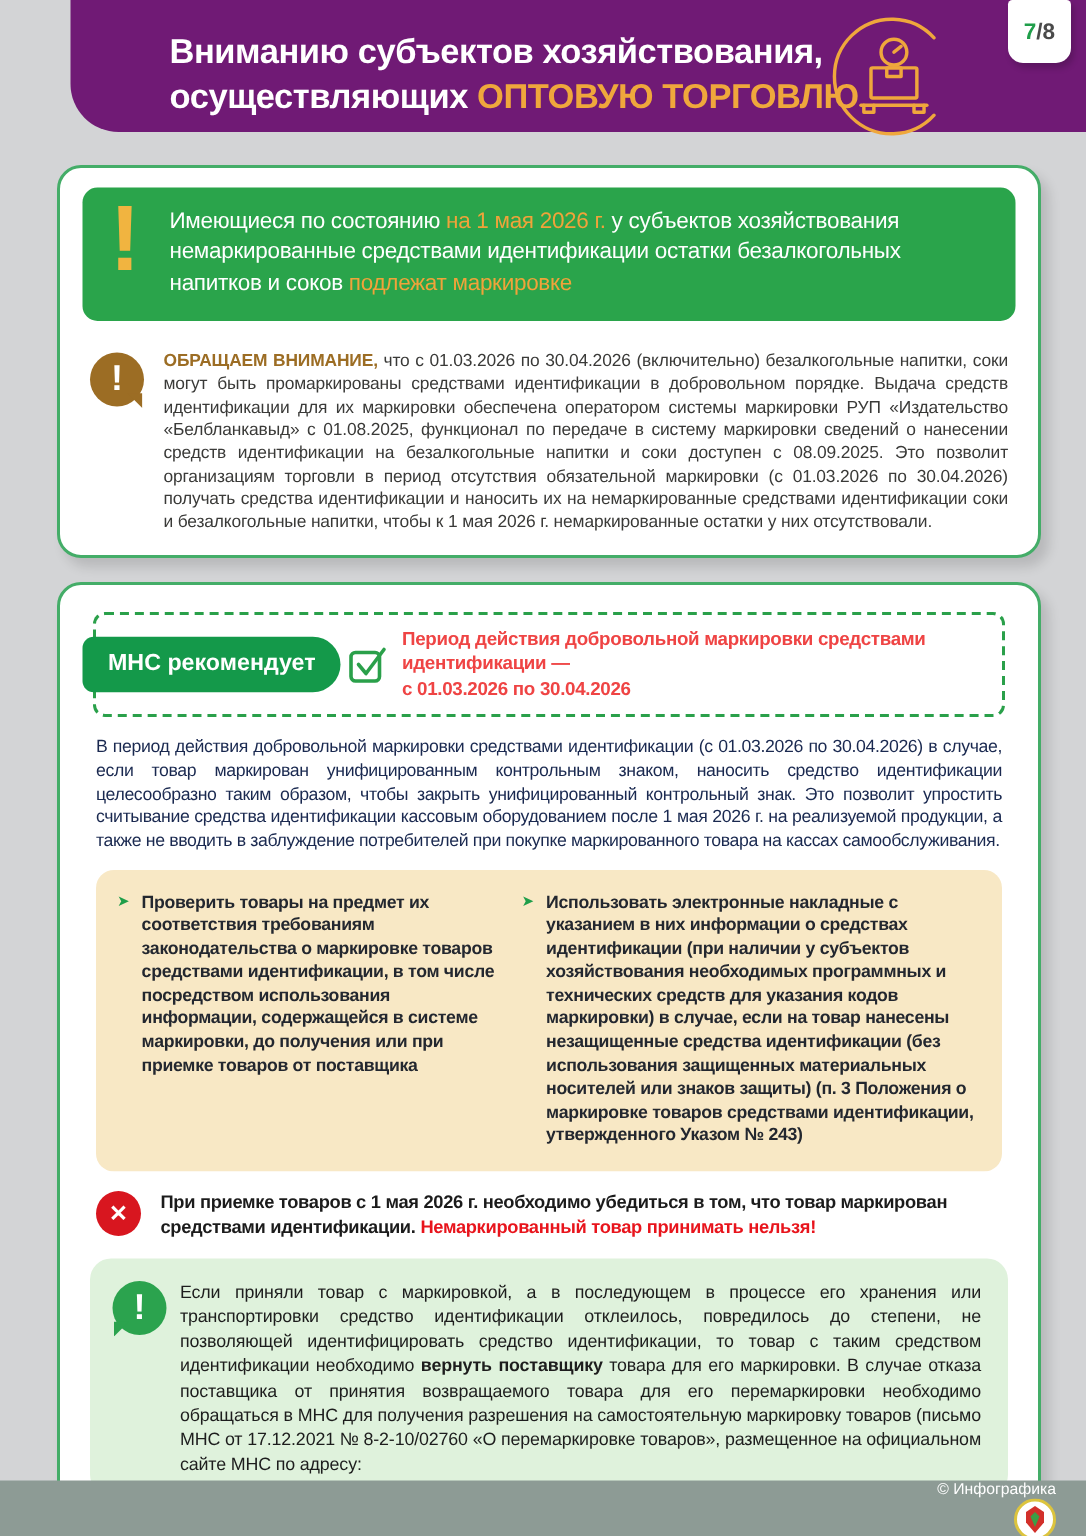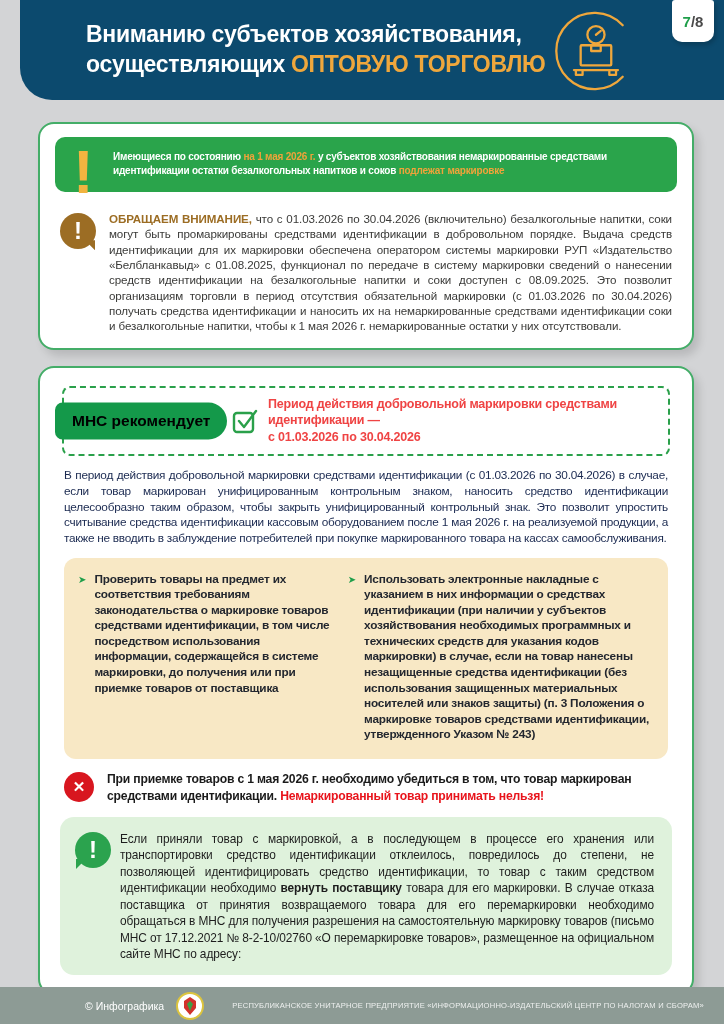--- a/index.html
+++ b/index.html
@@ -6,23 +6,23 @@
   html,body { width:724px; height:1024px; }
   body {
     position:relative;
     background:#d3d4d6;
     font-family:"Liberation Sans", sans-serif;
     overflow:hidden;
   }
   
   .header {
     position:relative;
-    margin-left:20px;
-    height:100px;
-    background:#0c4a6e;
+    margin-left:47px;
+    height:88px;
+    background:#701a75;
     border-radius:0 0 0 32px;
   }
   .header-title {
     position:absolute; left:66px; top:20px;
     color:#ffffff; font-weight:bold; font-size:23px; line-height:1.3;
     letter-spacing:-0.3px;
   }
   .header-title .hl { color:#efa73c; }
   .header-icon {
     position:absolute; right:86px; top:8px; width:86px; height:86px;
@@ -52,21 +52,21 @@
     margin:13px 15px 11px 15px;
     background:#2aa44b;
     border-radius:10px;
     padding:13px 18px 15px 58px;
   }
   .banner-exclaim {
     position:absolute; left:18px; top:4px;
     font-size:62px; font-weight:bold; color:#f1b440; line-height:1;
   }
   .banner-text {
-    color:#ffffff; font-weight:bold; font-size:10px; line-height:1.36;
+    color:#ffffff; font-weight:normal; font-size:15px; line-height:1.36;
     letter-spacing:-0.2px;
   }
   .banner-text .hl { color:#f0a33a; }
   
   .note {
     display:flex; gap:13px;
     padding:8px 20px 14px 20px;
   }
   .bubble {
     flex:0 0 36px; width:36px; height:36px; border-radius:50%;
@@ -96,21 +96,21 @@
     position:relative;
     margin:18px 22px 12px 22px;
     border:2px dashed #2aa04a;
     border-radius:8px;
     min-height:50px;
     padding:8px 12px 8px 168px;
     display:flex; align-items:center; gap:10px;
   }
   .recommend-pill {
     position:absolute; left:-9px; top:50%; transform:translateY(-50%);
-    background:#14994a; color:#000000;
+    background:#14994a; color:#ffffff;
     font-weight:bold; font-size:15.5px;
     padding:9px 17px 10px 17px;
     border-radius:9px 22px 22px 9px;
     white-space:nowrap;
   }
   .checkbox-icon { flex:0 0 26px; width:26px; height:26px; }
   .period-text {
     color:#ef4444; font-weight:bold; font-size:12.5px; line-height:1.35;
     letter-spacing:-0.2px;
   }
@@ -163,22 +163,23 @@
   .greenbox .bubble { position:absolute; left:15px; top:13px; }
   .greenbox-text {
     font-size:11.9px; color:#1d1d1d; line-height:1.38;
     text-align:justify; letter-spacing:-0.1px;
   }
   .greenbox-text .b { font-weight:bold;margin-top:28px; }
   
   .footer {
     position:absolute; left:0; right:0; bottom:0; height:37px;
     background:#8d9b95;
-    display:flex; align-items:center;
+    display:flex; align-items:flex-end;
     padding:0 20px 0 85px;
+    flex-direction:column;
   }
   .footer-copy { color:#ffffff; font-size:10.5px; white-space:nowrap; }
   .footer-logo { width:28px; height:28px; margin-left:12px; flex:0 0 auto; }
   .footer-org {
     margin-left:auto;
     color:rgba(255,255,255,.85); font-size:7.6px; letter-spacing:0.2px;
     white-space:nowrap;
   }
 </style>
 </head>

